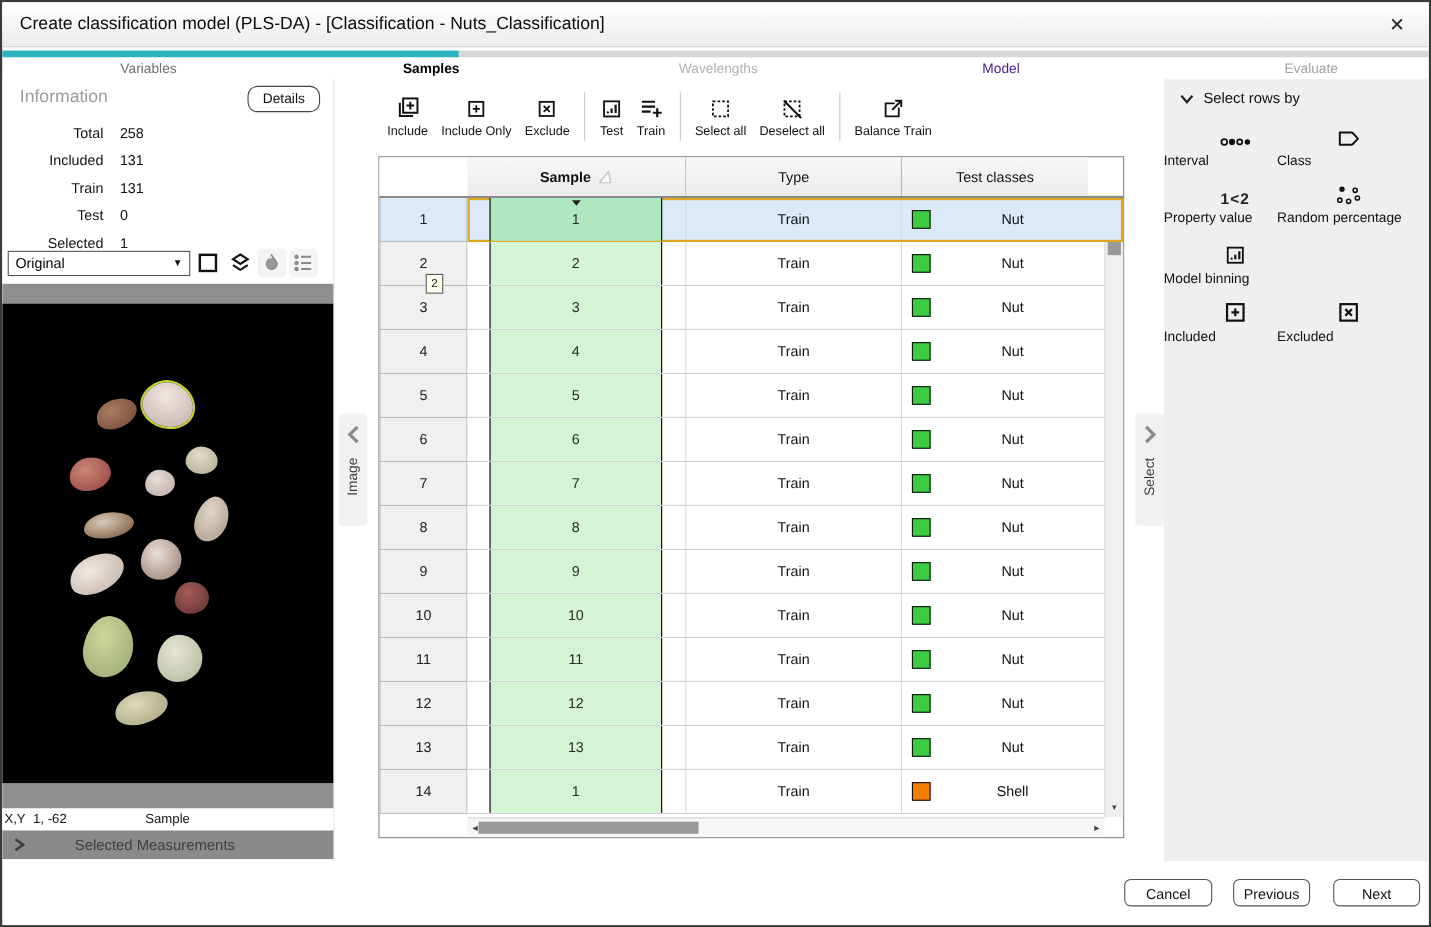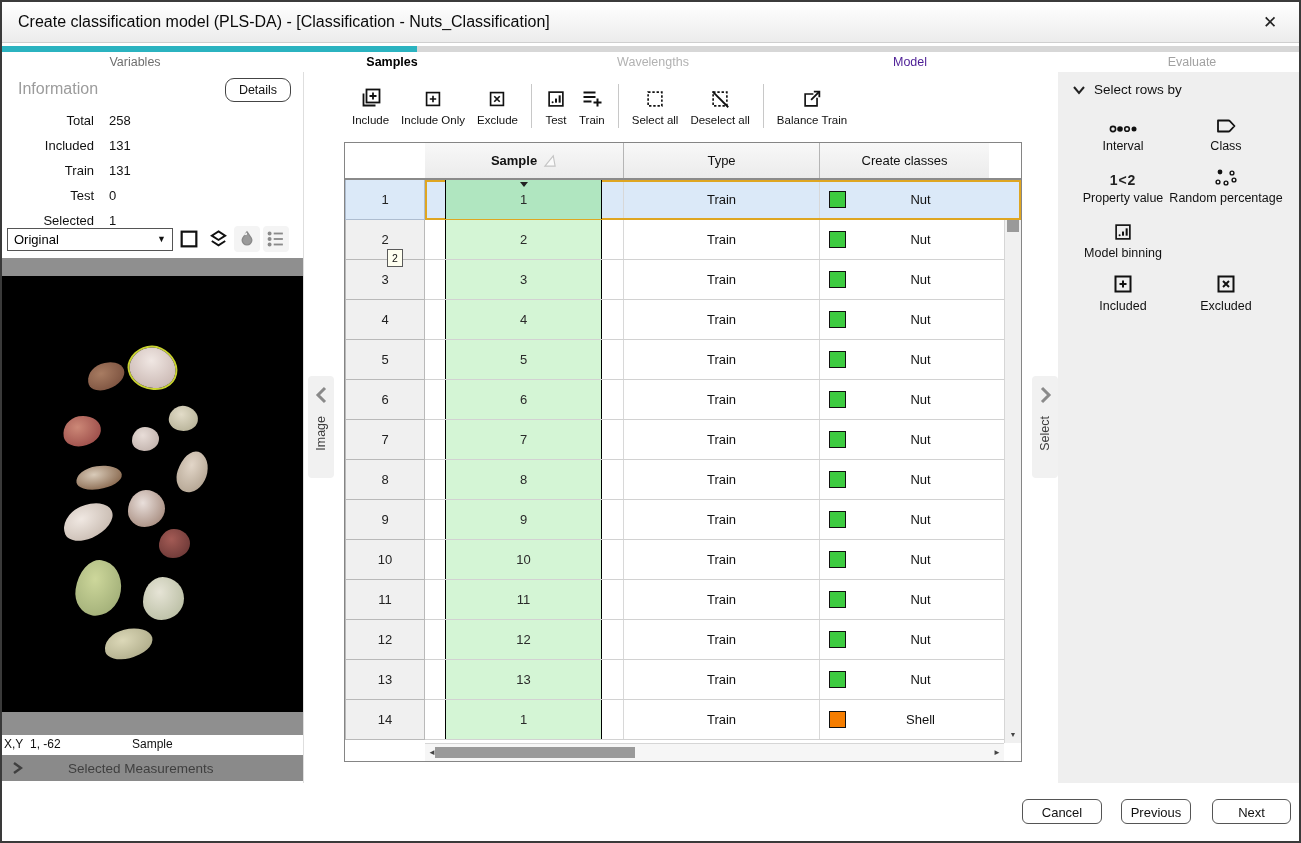--- a/index.html
+++ b/index.html
@@ -94,21 +94,21 @@
   .sarrow{position:absolute;left:0;right:0;text-align:center;font-size:7px;color:#444;}
   .sarrow.up{top:5px;} .sarrow.down{bottom:5px;}
   .hscroll{position:absolute;left:80px;right:17px;bottom:0;height:18px;background:#f6f6f6;border-top:1px solid #d6d6d6;box-sizing:border-box;}
   .hthumb{position:absolute;left:10px;width:200px;top:3px;bottom:3px;background:#9a9a9a;}
   .harrow{position:absolute;top:4px;font-size:8px;color:#444;}
   .harrow.left{left:3px;} .harrow.right{right:3px;}
   
   .right-panel{position:absolute;left:1056px;top:70px;width:243px;height:711px;background:#efefef;}
   .sel-header{position:absolute;left:14px;top:10px;display:flex;align-items:center;font-size:13.5px;color:#111;}
   .sel-header svg{margin-right:8px;}
-  .sel-item{position:absolute;width:130px;text-align:center;}
+  .sel-item{position:absolute;width:130px;text-align:left;}
   .sel-icon{height:24px;display:flex;align-items:flex-end;justify-content:center;}
   .sel-label{font-size:12.5px;color:#111;margin-top:3px;white-space:nowrap;}
   .prop-glyph{font-size:14px;font-weight:bold;color:#222;letter-spacing:1px;}
   
   .footer-btn{position:absolute;top:797px;height:25px;border:1px solid #555;border-radius:6px;background:#fff;
     font-size:13px;color:#111;text-align:center;line-height:25px;box-sizing:border-box;}
   .btn-cancel{left:1020px;width:80px;} .btn-previous{left:1119px;width:70px;} .btn-next{left:1210px;width:79px;}
   svg{display:block;}
 </style>
 </head>
@@ -327,21 +327,21 @@
       <div class="th th-sample">
         <span>Sample</span>
         <svg width="14" height="14" viewBox="0 0 15 15">
           <polygon points="11,2 13,13 2,13" fill="#fafafa" stroke="#c4c4c4" stroke-width="1.2"></polygon>
           </svg>
       </div>
       <div class="th th-type">
         <span>Type</span>
       </div>
       <div class="th th-model">
-        <span>Create classes</span>
+        <span>Test classes</span>
       </div>
     </div>
     <div class="tbody" id="table-body">
     <div class="trow selected">
       <div class="rownum">1</div>
       <div class="rowdata">
         <div class="sample-cell">
           <div class="strip"></div>
           <div class="greenbox">
                 <span class="sval">1</span>

